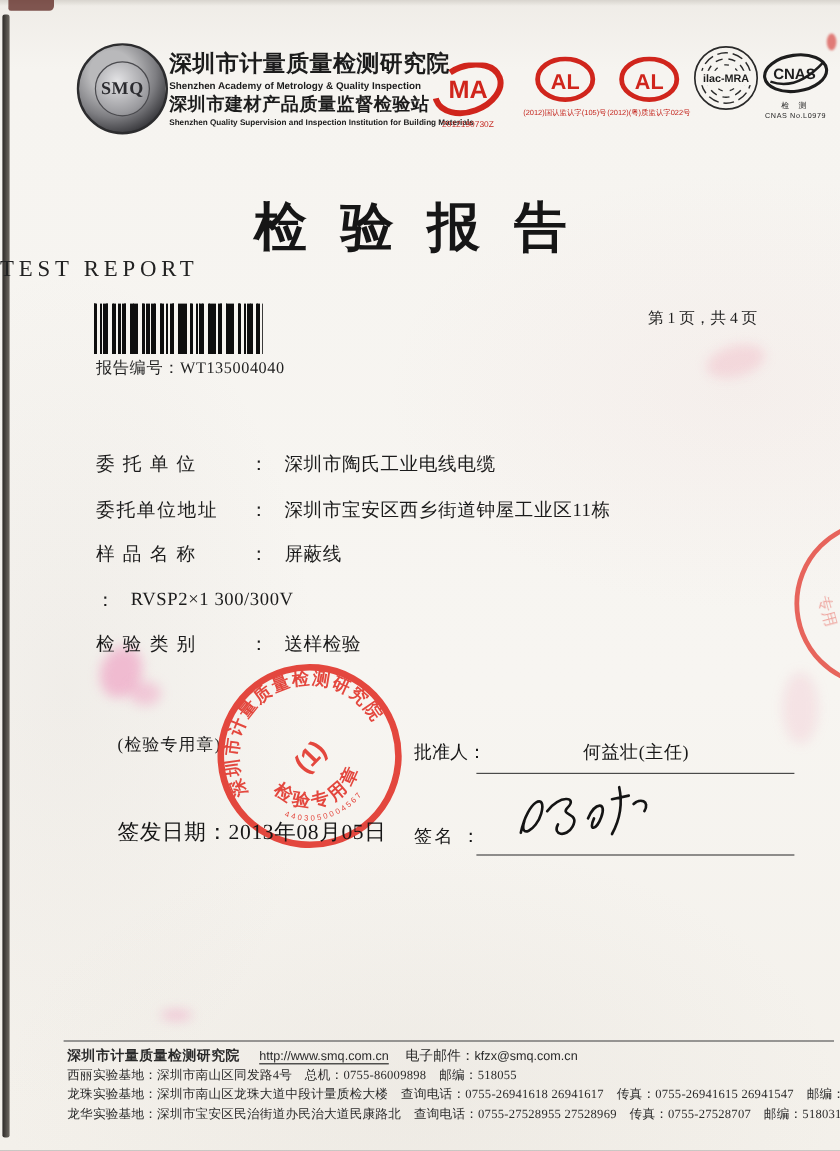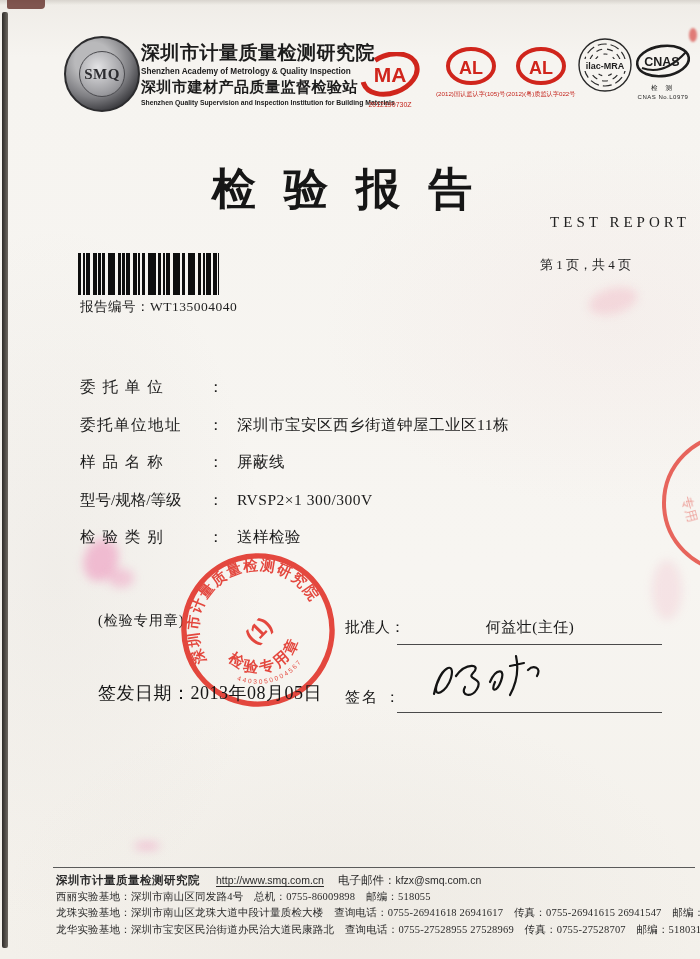--- a/index.html
+++ b/index.html
@@ -39,21 +39,21 @@
   .mark{display:flex;flex-direction:column;align-items:center;}
   .mark-cap{color:#c4241c;font-size:7px;font-family:"Liberation Sans",sans-serif;white-space:nowrap;margin-top:3px;transform-origin:center;}
   .cma{left:358px;top:52px;justify-content:space-between;} .cal1{left:436px;top:47px;} .cal2{left:506px;top:47px;}
   .ilac{left:576px;top:36px;} .cnas{left:634px;top:40px;}
   .cnas-cap{color:#1d1d1d;font-size:6.5px;font-family:"Liberation Sans",sans-serif;margin-top:2px;letter-spacing:3px;}
   .cnas-no{color:#1d1d1d;font-size:6px;font-family:"Liberation Sans",sans-serif;margin-top:1px;letter-spacing:.5px;}
 
   
   .title-cn{left:0;top:160px;width:692px;text-align:center;font-family:"Liberation Sans",sans-serif;
     font-size:44px;font-weight:600;color:#161616;letter-spacing:8px;white-space:pre;}
-  .title-en{left:0;top:214px;width:690px;text-align:right;font-size:15px;letter-spacing:4px;color:#222;font-weight:500;}
+  .title-en{left:0;top:214px;width:690px;text-align:left;font-size:19px;letter-spacing:4px;color:#222;font-weight:500;}
 
   
   .barcode{left:78px;top:253px;width:141px;height:42px;
     background:
       repeating-linear-gradient(90deg,#0e0e0e 0 2px,transparent 2px 5px),
       repeating-linear-gradient(90deg,#0e0e0e 0 3px,transparent 3px 8px),
       repeating-linear-gradient(90deg,#0e0e0e 0 1px,transparent 1px 11px);}
   .report-no{left:80px;top:298px;font-size:13.5px;color:#1f1f1f;letter-spacing:.5px;}
   .page-info{left:540px;top:256px;font-size:13px;color:#1f1f1f;}
 
@@ -157,33 +157,33 @@
   <div class="abs title-en">TEST REPORT</div>
 
   <div class="abs barcode"></div>
   <div class="abs report-no"><span>报告编号：</span><span>WT135004040</span></div>
   <div class="abs page-info">第 1 页，共 4 页</div>
 
   <div class="abs form">
     <div class="frow">
       <span class="flabel">委 托 单 位</span>
         <span class="fsep">：</span>
+        <span class="fvalue">深圳市陶氏工业电线电缆</span>
     </div>
     <div class="frow">
       <span class="flabel">委托单位地址</span>
         <span class="fsep">：</span>
         <span class="fvalue">深圳市宝安区西乡街道钟屋工业区11栋</span>
     </div>
     <div class="frow">
       <span class="flabel">样 品 名 称</span>
         <span class="fsep">：</span>
         <span class="fvalue">屏蔽线</span>
     </div>
     <div class="frow">
-      <span class="flabel" style="letter-spacing:0;">型号/规格/等级</span>
         <span class="fsep">：</span>
         <span class="fvalue">RVSP2×1 300/300V</span>
     </div>
     <div class="frow">
       <span class="flabel">检 验 类 别</span>
         <span class="fsep">：</span>
         <span class="fvalue">送样检验</span>
     </div>
   </div>
 

